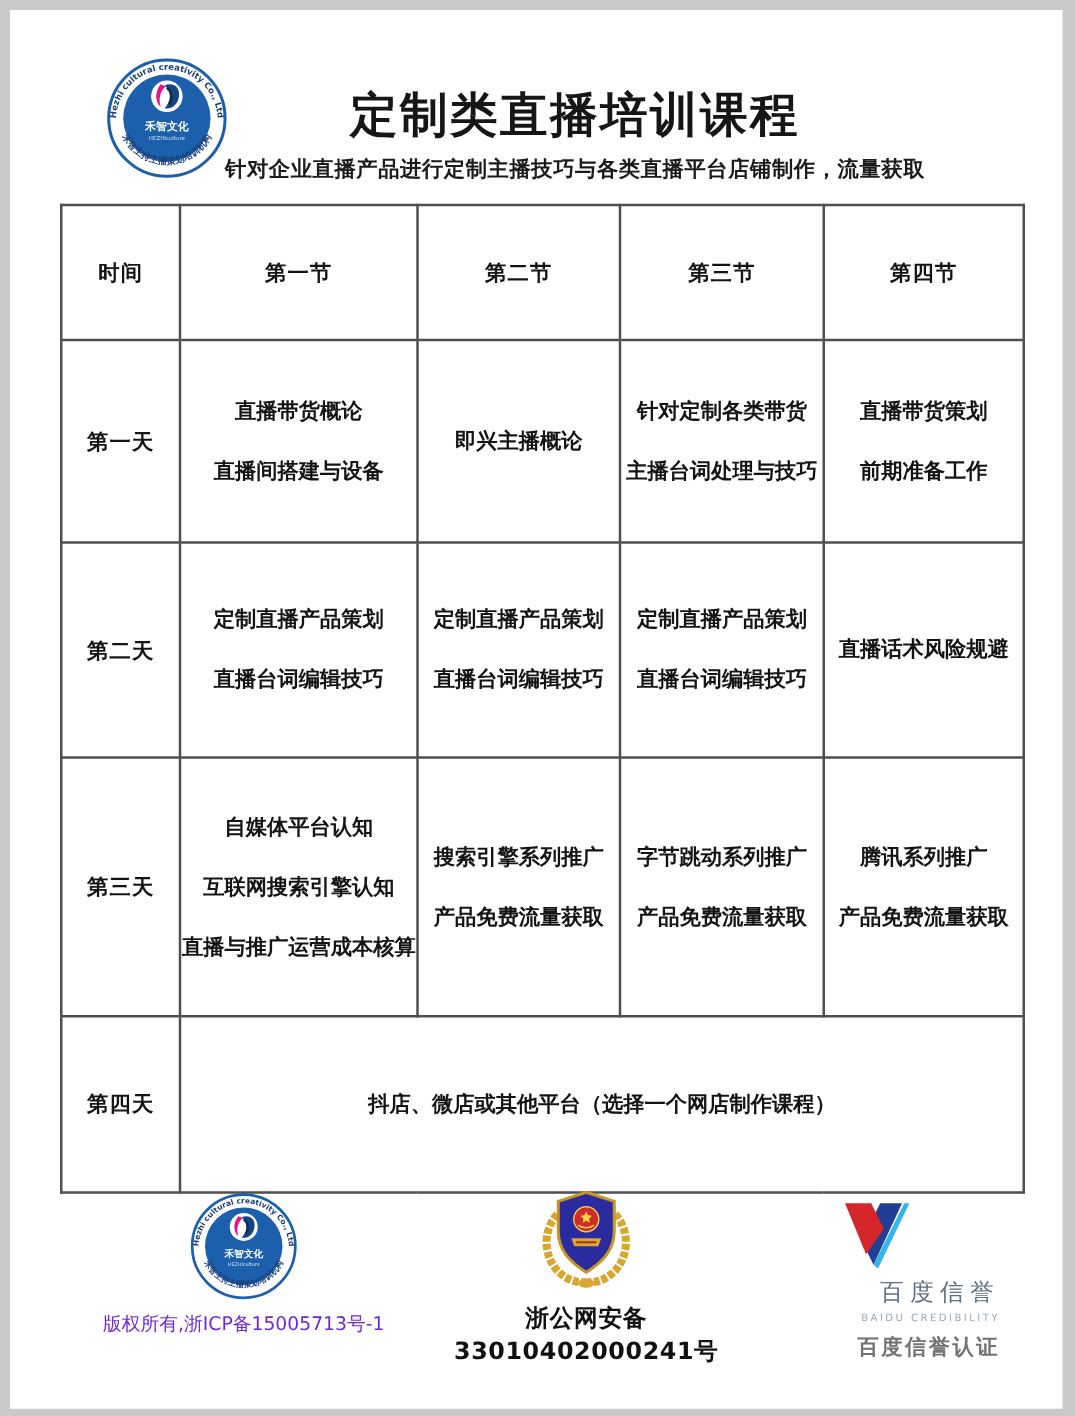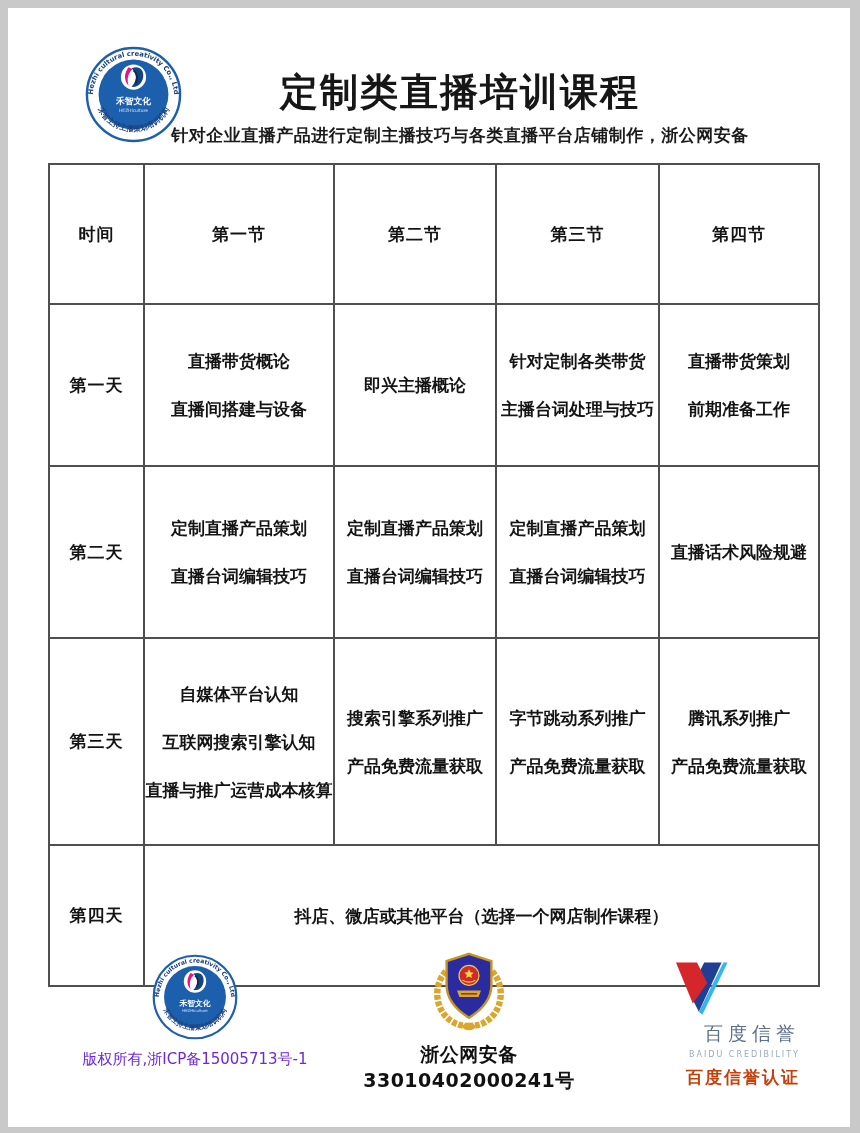--- a/index.html
+++ b/index.html
@@ -20,37 +20,37 @@
   .subtitle{font-size:17px;font-weight:bold;color:#1b1b1b;margin-top:10px;letter-spacing:0.5px}
   
   table.course{
     position:absolute;left:40px;top:155px;width:770px;
     border-collapse:collapse;table-layout:fixed;
   }
   table.course td{
     border:2px solid #4f4f4f;text-align:center;vertical-align:middle;
     font-weight:bold;color:#141414;font-size:17px;padding:0;
   }
-  tr.rh{height:140px}
+  tr.rh{height:108px}
   tr.r1{height:162px}
   tr.r2{height:172px}
   tr.r3{height:207px}
   tr.r4{height:141px}
   .hcell,.day{font-size:18px;letter-spacing:1px}
   .ln{line-height:48px;white-space:nowrap}
   td.span-cell{text-align:left;padding-left:12px}
   
   .f-left{position:absolute;left:37px;top:946px;width:300px;text-align:center}
   .f-left .txt{font-size:15px;color:#6d28d9;margin-top:10px}
   .f-mid{position:absolute;left:341px;top:941px;width:240px;text-align:center}
   .f-mid .txt{font-size:19px;font-weight:bold;color:#111;margin-top:9px;letter-spacing:0.5px}
   .f-right{position:absolute;left:592px;top:951px;width:200px;text-align:right}
   .bd-cn{font-size:19px;color:#5d7186;letter-spacing:5px;margin-top:5px}
   .bd-en{font-size:8px;color:#9aa9b8;letter-spacing:2px;margin-top:3px}
-  .bd-cert{font-size:17px;font-weight:bold;color:#c2410c;margin-top:7px;letter-spacing:2px}
+  .bd-cert{font-size:17px;font-weight:bold;color:#737373;margin-top:7px;letter-spacing:2px}
   svg{display:block;margin:0 auto}
 </style>
 </head>
 <body>
 
 <div class="page">
 
   <div class="brand-top">
     <svg viewBox="0 0 100 100" width="97" height="97">
       <circle cx="50" cy="50" r="48" fill="#ffffff" stroke="#1c5fad" stroke-width="2.5"></circle>
@@ -69,21 +69,21 @@
       <path d="M45,22 C40,28 40,36 45,41 C43,35 44,28 49,24 Z" fill="#e5128a"></path>
       <path d="M48,23 C55,20 61,24 60,32 C59,39 54,43 48,42 C53,37 54,29 50,25 Z" fill="#15457f"></path>
       <path d="M50,25 C54,28 55,34 52,39" stroke="#0d2c55" stroke-width="2" fill="none"></path>
       <text x="50" y="60" font-size="9" fill="#ffffff" font-weight="bold" text-anchor="middle">禾智文化</text>
       <text x="50" y="68" font-size="4.5" fill="#cfe3f5" text-anchor="middle">HEZHIculture</text>
     </svg>
   </div>
 
   <div class="titlebox">
     <div class="title">定制类直播培训课程</div>
-    <div class="subtitle">针对企业直播产品进行定制主播技巧与各类直播平台店铺制作，浙公网安备</div>
+    <div class="subtitle">针对企业直播产品进行定制主播技巧与各类直播平台店铺制作，流量获取</div>
   </div>
 
   <table class="course">
     <colgroup>
       <col style="width:95px">
         <col style="width:190px">
         <col style="width:162px">
         <col style="width:163px">
         <col style="width:160px">
     </colgroup>

